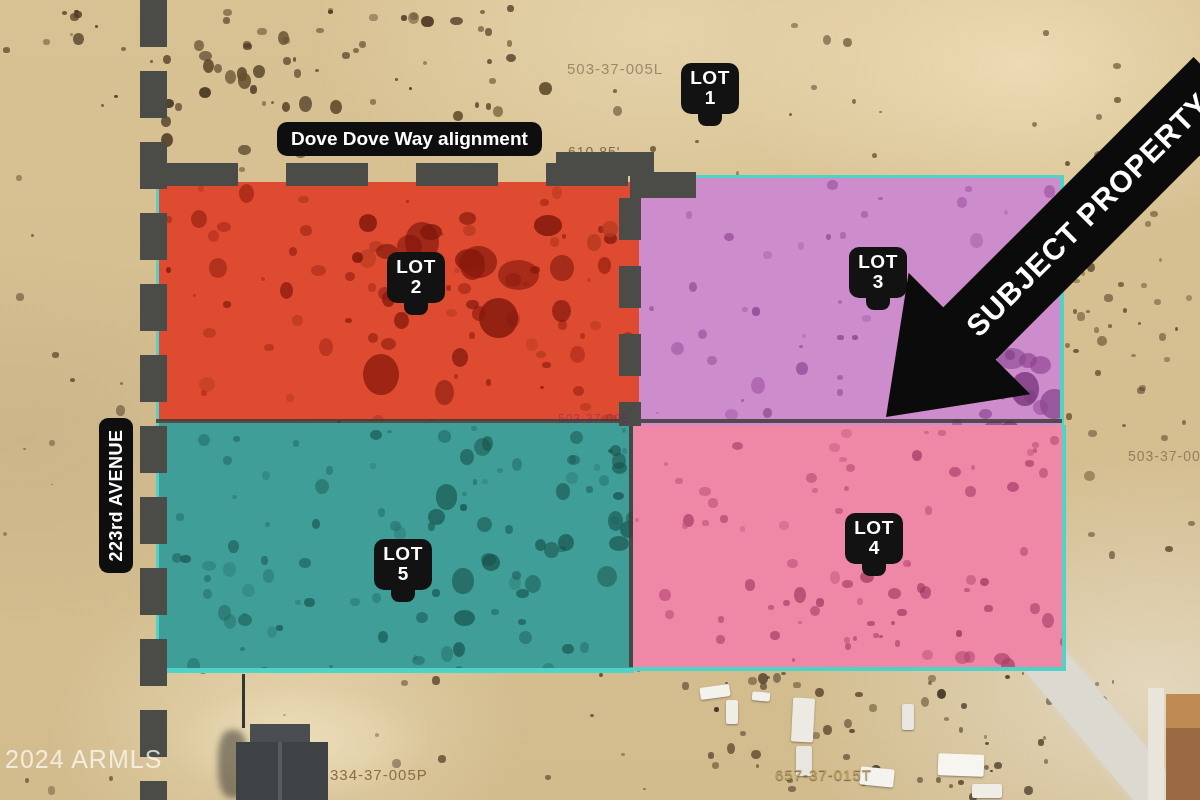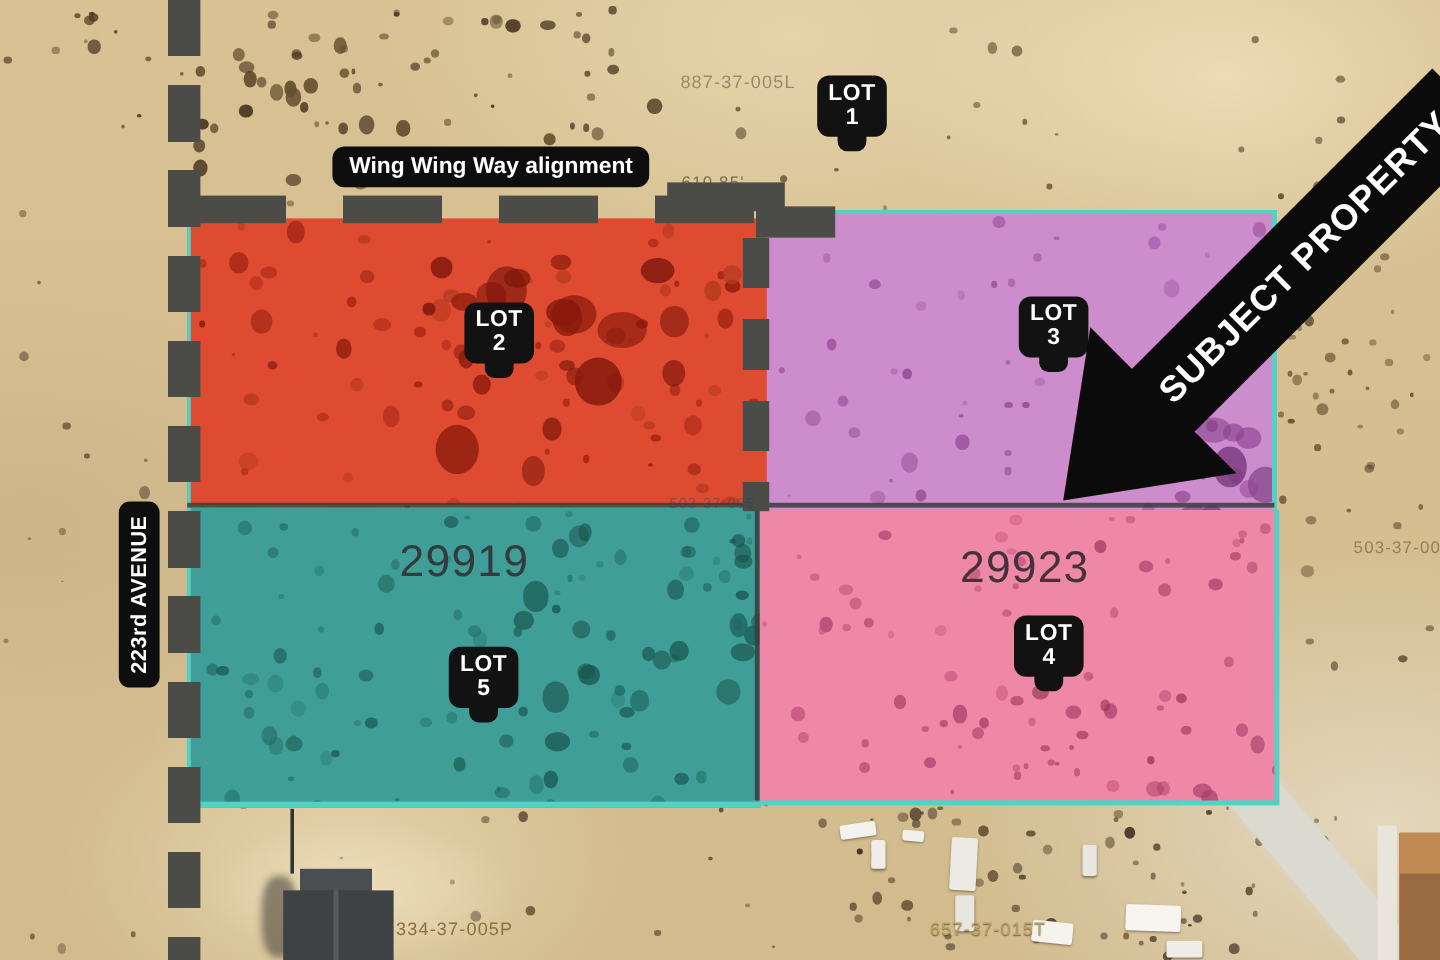--- a/index.html
+++ b/index.html
@@ -54,21 +54,21 @@
   #lot4{left:633px;top:425px;width:429px;height:242px;border-right:4px solid #50d2c6;border-bottom:4px solid #4fd3c7;}
   #sep-h{position:absolute;left:156px;top:419px;width:906px;height:4px;background:#3c3c38;opacity:.85;}
   #sep-v{position:absolute;left:629px;top:423px;width:4px;height:244px;background:#3c3c38;opacity:.85;}
   
   .addr{position:absolute;font-size:37px;letter-spacing:1px;color:#333b3e;}
   #addr-29919{left:333px;top:447px;}
   #addr-29923{left:800px;top:452px;color:#43313b;}
   .parcel{position:absolute;color:#8f7f60;font-size:15px;letter-spacing:1px;white-space:nowrap;}
   #parcel-n{left:567px;top:60px;opacity:.85;}
   #parcel-dim{left:568px;top:144px;font-size:14px;color:#7d6c50;}
-  #parcel-c{left:558px;top:412px;font-size:12px;color:#0c4a6e;opacity:.4;}
+  #parcel-c{left:558px;top:412px;font-size:12px;color:#701a75;opacity:.4;}
   #parcel-e{left:1128px;top:448px;font-size:14px;color:#93805d;}
   #parcel-sw{left:330px;top:766px;color:#8d6f3f;}
   #parcel-se{left:775px;top:766px;color:#bfa05e;text-shadow:0 1px 1px rgba(40,30,20,.6);}
   #watermark{position:absolute;left:5px;top:745px;font-size:25px;letter-spacing:1px;
     color:rgba(250,248,244,.78);}
   
   .pill{position:absolute;background:#0e0e0e;color:#fff;font-weight:700;border-radius:10px;
     display:flex;align-items:center;justify-content:center;white-space:nowrap;}
   #pill-dove{left:277px;top:122px;height:34px;padding:0 14px;font-size:19px;}
   #pill-ave-wrap{position:absolute;left:99px;top:418px;width:34px;height:155px;}
@@ -803,37 +803,35 @@
       <div class="dot" style="width: 10.5695px; height: 11.6166px; left: 111.716px; top: 154.401px; background: rgb(168, 63, 104); opacity: 0.7;"></div>
       <div class="dot" style="width: 10.4875px; height: 7.42924px; left: 209.028px; top: 155.1px; background: rgb(168, 63, 104); opacity: 0.69;"></div>
       <div class="dot" style="width: 14.3635px; height: 12.3864px; left: 226.606px; top: 145.609px; background: rgb(148, 52, 87); opacity: 0.65;"></div>
       <div class="dot" style="width: 15.6429px; height: 11.6376px; left: 360.992px; top: 228.105px; background: rgb(168, 63, 104); opacity: 0.67;"></div>
       <div class="dot" style="width: 14.757px; height: 12.4599px; left: 321.909px; top: 226.291px; background: rgb(168, 63, 104); opacity: 0.51;"></div>
       <div class="dot" style="width: 12.6779px; height: 10.8298px; left: 255.052px; top: 162.766px; background: rgb(168, 63, 104); opacity: 0.71;"></div>
     </div>
   <div id="sep-h"></div>
   <div id="sep-v"></div>
 
-  <div class="addr" id="addr-29919">29919</div>
-  <div class="addr" id="addr-29923">29923</div>
 
   <div class="dash" id="dash-v"></div>
   <div class="parcel" id="parcel-dim">610.85'</div>
   <div class="dash" id="dash-h"></div>
   <div class="dash" id="dash-step1"></div>
   <div class="dash" id="dash-step2"></div>
   <div class="dash" id="dash-vr"></div>
 
-  <div class="parcel" id="parcel-n">887-37-005L</div>
+  <div class="parcel" id="parcel-n">503-37-005L</div>
   <div class="parcel" id="parcel-c">503-37-005</div>
   <div class="parcel" id="parcel-e">503-37-005F</div>
   <div class="parcel" id="parcel-sw">334-37-005P</div>
   <div class="parcel" id="parcel-se">657-37-015T</div>
 
-  <div class="pill" id="pill-dove">Wing Wing Way alignment</div>
+  <div class="pill" id="pill-dove">Dove Dove Way alignment</div>
   <div id="pill-ave-wrap">
     <div class="pill" id="pill-ave">223rd AVENUE</div>
   </div>
 
   <div class="lot-badge" id="badge-1">
     <span class="w">LOT</span>
     <span class="n">1</span>
   </div>
   <div class="lot-badge" id="badge-2">
     <span class="w">LOT</span>
@@ -850,13 +848,14 @@
   <div class="lot-badge" id="badge-5">
     <span class="w">LOT</span>
     <span class="n">5</span>
   </div>
 
   <div id="arrow-wrap">
     <div id="arrow-head"></div>
     <div id="arrow-shaft">SUBJECT PROPERTY</div>
   </div>
 
+  <div id="watermark">2024 ARMLS</div>
 </div>
 
 </body></html>

